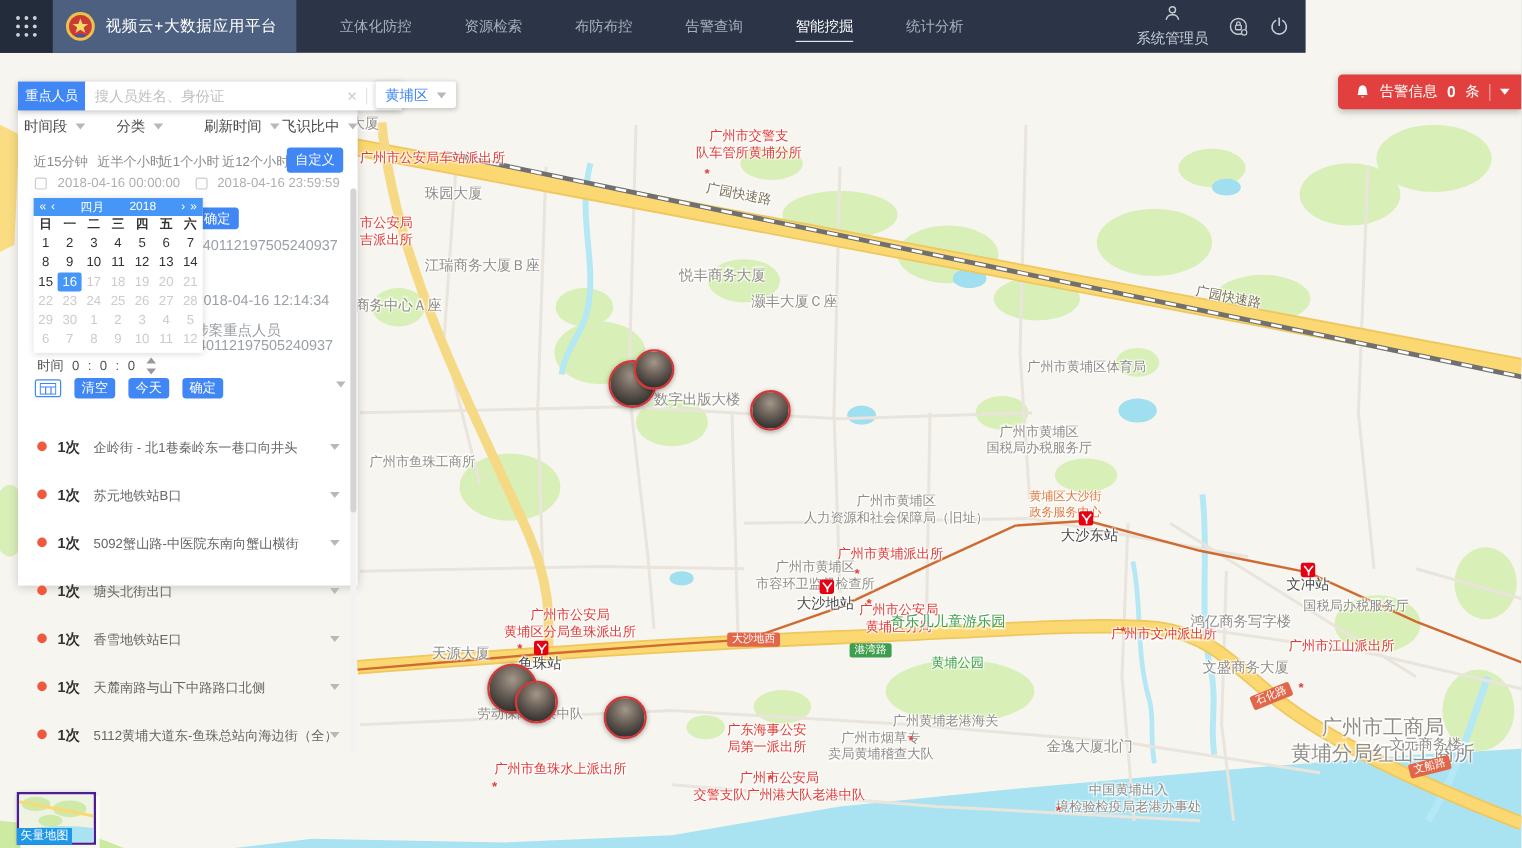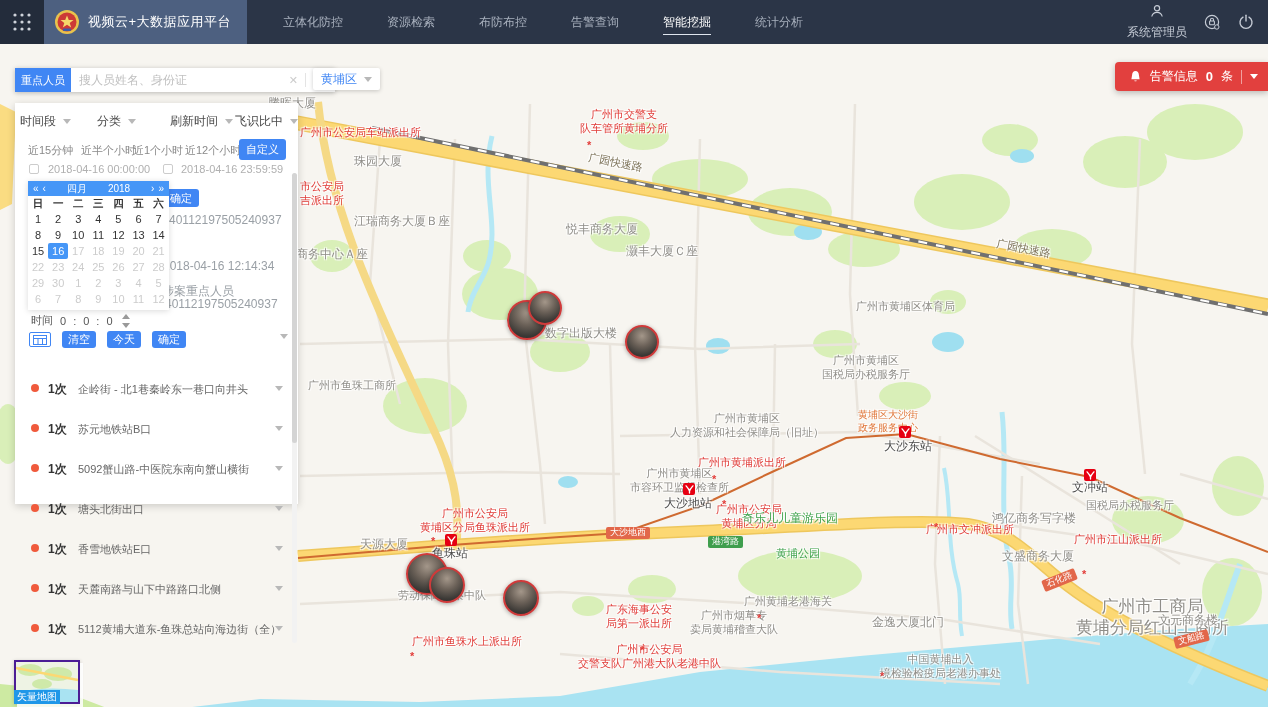--- a/index.html
+++ b/index.html
@@ -1,20 +1,20 @@
 <!DOCTYPE html>
 <html><head>
 <meta charset="utf-8">
 <style>
   html,body{margin:0;padding:0;background:#dfe3e8;}
   *{box-sizing:border-box;font-family:"Liberation Sans","DejaVu Sans",sans-serif;}
   #root{position:relative;width:1268px;height:707px;overflow:hidden;background:#f7f5f0;}
 
   
-  header{position:absolute;left:0;top:0;width:1268px;height:44px;background:#2b3547;display:flex;align-items:center;z-index:60;}
+  header{position:absolute;left:0;top:0;width:1088px;height:44px;background:#2b3547;display:flex;align-items:center;z-index:60;}
   .grid-btn{width:44px;height:44px;background:#232c3b;display:flex;align-items:center;justify-content:center;cursor:pointer;flex:0 0 auto;}
   .brand{height:44px;background:#4d6080;display:flex;align-items:center;gap:8px;padding:0 16px 0 10px;flex:0 0 auto;}
   .brand .title{color:#fff;font-size:13px;white-space:nowrap;letter-spacing:.5px;}
   nav{display:flex;margin-left:14px;}
   .nav-item{color:#a8b0bd;font-size:12px;line-height:44px;padding:0 22px;cursor:pointer;white-space:nowrap;position:relative;}
   .nav-item.active{color:#fff;}
   .nav-item.active:after{content:"";position:absolute;left:22px;right:22px;bottom:9px;border-bottom:1px solid #dfe5ee;}
   .nav-right{margin-left:auto;display:flex;align-items:center;gap:17px;padding-right:14px;color:#c6ccd6;}
   .user{display:flex;align-items:center;gap:6px;font-size:12px;cursor:pointer;color:#c6ccd6;white-space:nowrap;flex-direction:column;}
   .hicon{cursor:pointer;display:flex;align-items:center;}
@@ -45,21 +45,21 @@
   #searchbar{position:absolute;left:15px;top:24px;display:flex;z-index:45;box-shadow:0 1px 5px rgba(0,0,0,.25);}
   #searchbar .tab{background:#4086f4;color:#fff;font-size:11px;height:24px;line-height:24px;padding:0 6px;white-space:nowrap;cursor:pointer;}
   #searchbar .sinput{background:#fff;width:264px;height:24px;display:flex;align-items:center;padding:0 8px;cursor:text;}
   #searchbar .ph{color:#c0c0c0;font-size:12px;flex:1;white-space:nowrap;overflow:hidden;}
   #searchbar .x{color:#ccc;font-size:11px;margin-right:7px;cursor:pointer;}
   #searchbar .sep{width:1px;height:14px;background:#e4e4e4;margin-right:7px;}
   #district{position:absolute;left:313px;top:24px;height:22px;background:#fff;display:flex;align-items:center;gap:7px;
             padding:0 8px;font-size:12px;color:#4086f4;z-index:45;border-radius:2px;box-shadow:0 1px 4px rgba(0,0,0,.2);cursor:pointer;}
 
   
-  #panel{position:absolute;left:15px;top:59px;width:283px;height:401px;background:#fff;z-index:30;
+  #panel{position:absolute;left:15px;top:43px;width:283px;height:401px;background:#fff;z-index:30;
          box-shadow:0 2px 8px rgba(0,0,0,.18);font-size:12px;color:#555;}
   .filter{position:absolute;top:10px;font-size:12px;color:#4a4a4a;cursor:pointer;white-space:nowrap;}
   .filter .caret{margin-left:7px;vertical-align:1px;}
   .qt{position:absolute;top:40px;font-size:11px;color:#8a8a8a;cursor:pointer;white-space:nowrap;}
   .qt.btn{background:#4086f4;color:#fff;border-radius:3px;padding:3px 7px;top:36px;}
   .cb{position:absolute;width:10px;height:10px;border:1px solid #ccc;border-radius:2px;top:61px;cursor:pointer;}
   .dt{position:absolute;top:60px;font-size:11px;color:#b0b0b0;cursor:pointer;white-space:nowrap;}
 
   .pp{position:absolute;color:#9aa0a6;font-size:12px;white-space:nowrap;z-index:1;}
   #popup-confirm{position:absolute;left:148px;top:86px;width:36px;height:18px;background:#4086f4;color:#fff;border:0;

